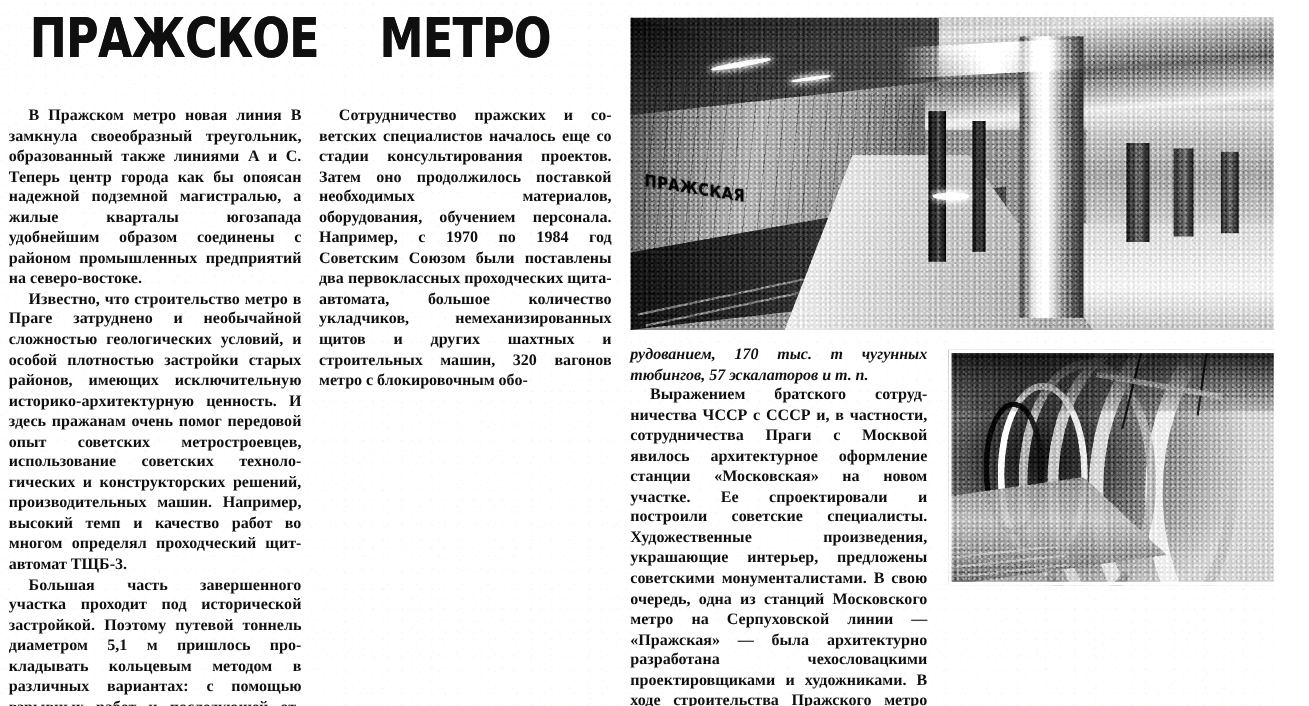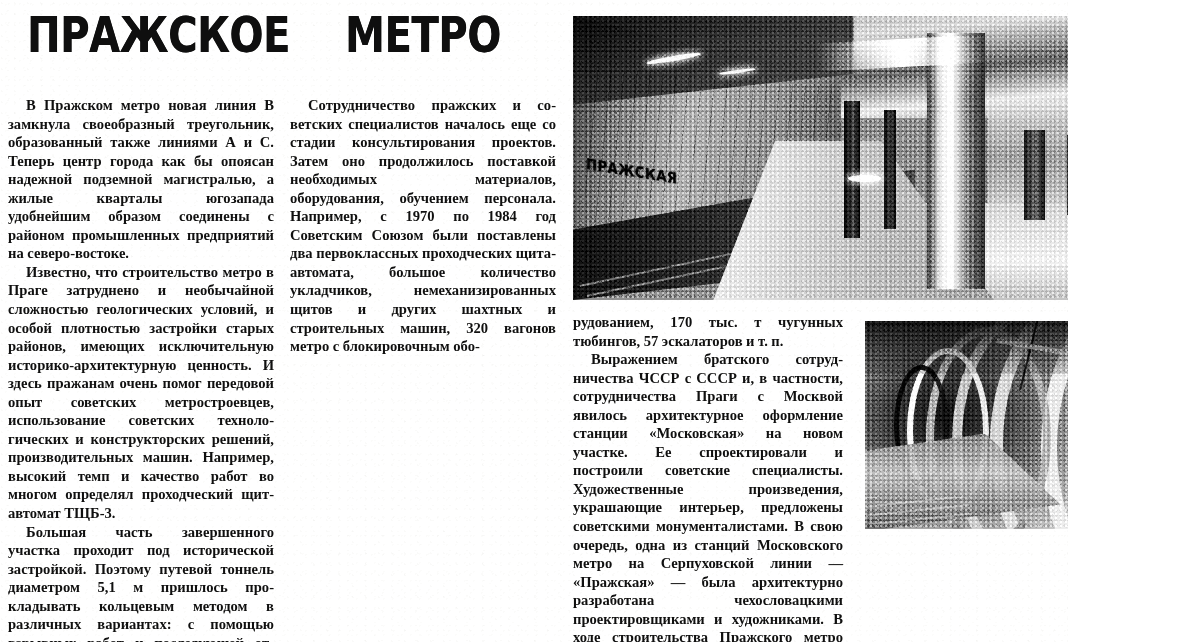--- a/index.html
+++ b/index.html
@@ -2,21 +2,21 @@
 <html lang="ru"><head>
 <meta charset="utf-8">
 <style>
   html, body {
     margin: 0;
     padding: 0;
     background: #ffffff;
   }
   #page {
     position: relative;
-    width: 1068px;
+    width: 1158px;
     height: 642px;
     background: #fbfbfa;
     overflow: hidden;
     font-family: "Liberation Serif", "DejaVu Serif", serif;
     filter: contrast(1.04);
   }
   
   #grain {
     position: absolute;
     inset: 0;
@@ -60,21 +60,21 @@
     text-align: justify;
     text-justify: inter-word;
     hyphens: manual;
     -webkit-hyphens: manual;
     word-spacing: -0.1px;
   }
   .col p {
     margin: 0;
     text-indent: 18px;
   }
-  .col p.cont { text-indent: 0; }
+  .col p.cont { text-indent: 0; font-style: italic; }
 
   #col-1 { left: 8px;   top: 96px;  width: 266px; }
   #col-2 { left: 290px; top: 96px;  width: 266px; }
   #col-3 { left: 573px; top: 313px; width: 270px; }
   #col-4 { left: 862px; top: 535px; width: 320px; }
 
   .byline {
     margin-top: 12px;
     text-align: right;
     text-indent: 0;

